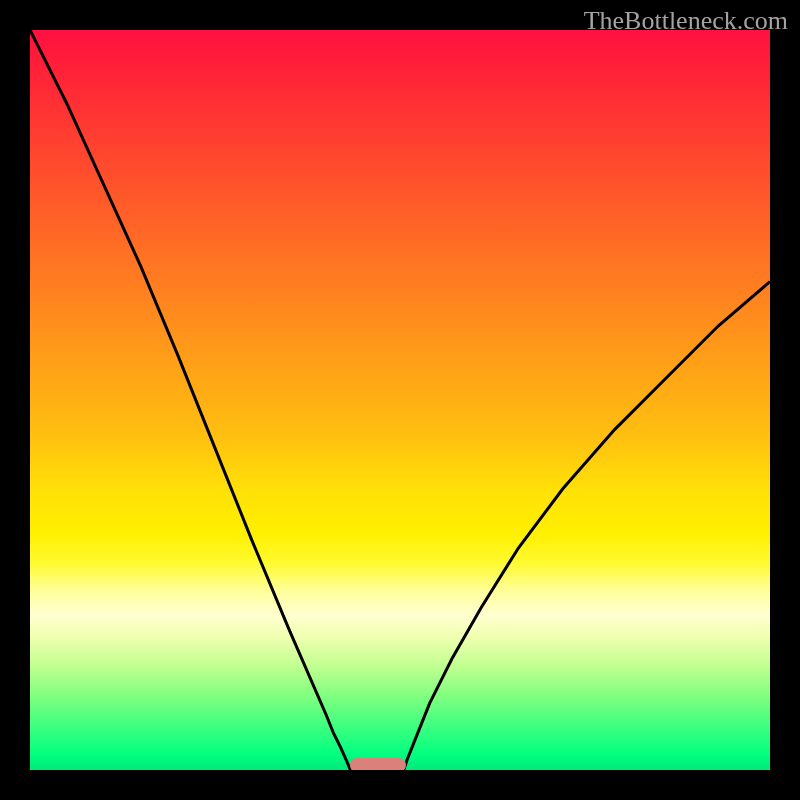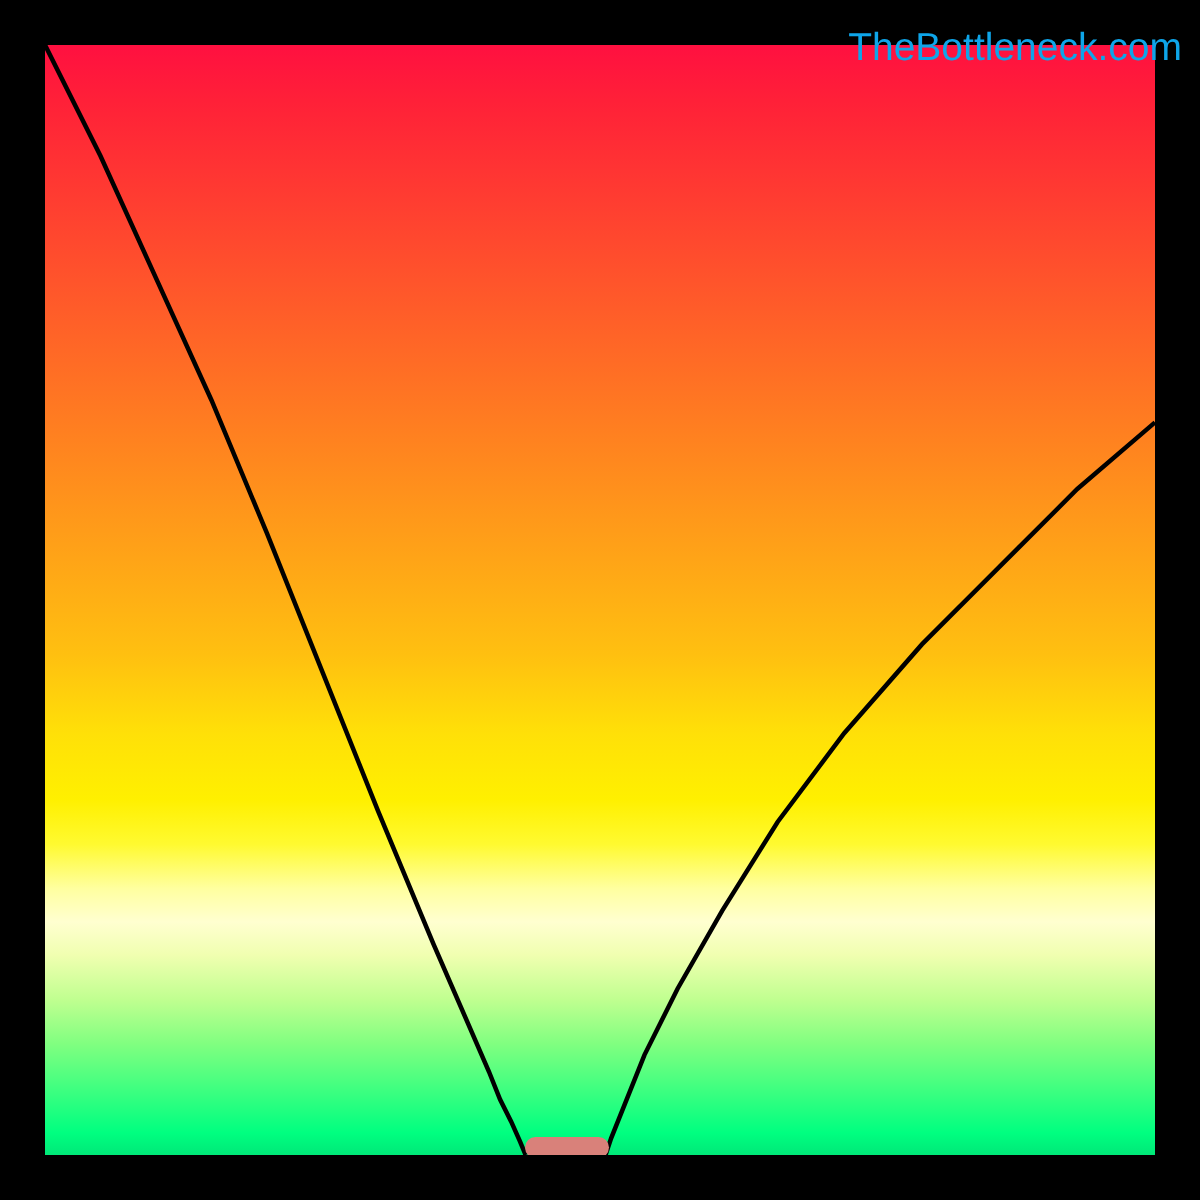--- a/index.html
+++ b/index.html
@@ -5,24 +5,24 @@
   * { margin: 0; padding: 0; box-sizing: border-box; }
   html, body { width: 800px; height: 800px; overflow: hidden; }
   .container {
     width: 800px;
     height: 800px;
     background: #000;
     position: relative;
   }
   .watermark {
     position: absolute;
-    top: 16px;
+    top: 6px;
     right: 12px;
-    color: #0ea5e9;
-    font-family: Liberation Sans, sans-serif;
+    color: #a3a3a3;
+    font-family: Liberation Serif, serif;
     font-size: 26px;
     font-weight: 500;
     z-index: 10;
   }
   .plot-area {
     position: absolute;
     top: 30px;
     left: 30px;
     width: 740px;
     height: 740px;

